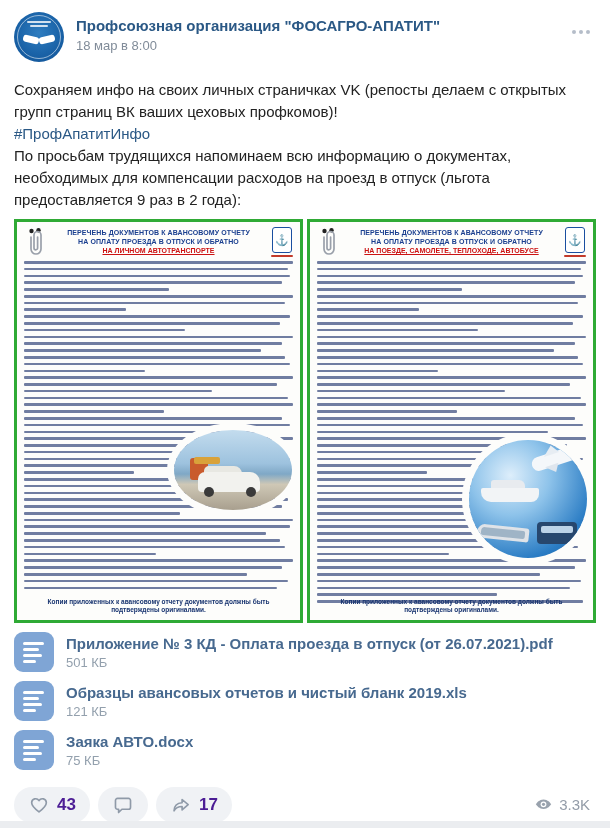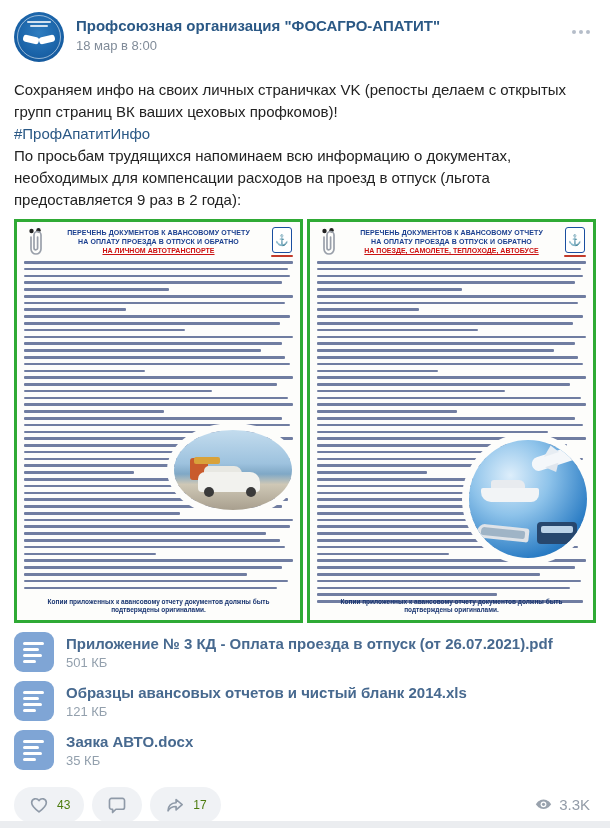--- a/index.html
+++ b/index.html
@@ -72,21 +72,21 @@
   .att-icon{width:40px;height:40px;border-radius:9px;background:var(--doc_icon,#7fa5d5);flex:0 0 40px;
     display:flex;flex-direction:column;justify-content:center;padding-left:9px;box-sizing:border-box;gap:3px;}
   .att-icon i{display:block;height:3px;border-radius:1.5px;background:#fff;}
   .att-meta{margin-left:12px;min-width:0;}
   .att-name{font-size:15px;font-weight:bold;color:#47698f;line-height:19px;white-space:nowrap;overflow:hidden;text-overflow:ellipsis;}
   .att-size{font-size:13px;color:#93a0ad;margin-top:2px;}
   
   .actions{margin:17px 14px 0 14px;display:flex;align-items:center;position:relative;height:36px;}
   .pill{display:inline-flex;align-items:center;height:36px;padding:0 14px;border-radius:18px;
     background:#f0f2f5;margin-right:8px;cursor:pointer;gap:7px;}
-  .pill .cnt{font-size:12px;color:#4d7c0f;}
+  .pill .cnt{font-size:17px;color:#4c1d95;font-weight:bold;}
   .views{position:absolute;right:6px;top:8px;display:flex;align-items:center;gap:6px;}
   .views .cnt{font-size:15px;color:#939ca8;}
   .page-strip{position:absolute;left:0;right:0;bottom:0;height:7px;background:#ebedf0;}
   svg{display:block;}
 </style>
 </head>
 <body>
 
 <div class="post-header">
   <div class="avatar">
@@ -292,34 +292,34 @@
     </div>
   </div>
   <div class="att-row">
     <div class="att-icon">
       <i style="width:21px"></i>
         <i style="width:16px"></i>
         <i style="width:19px"></i>
         <i style="width:13px"></i>
     </div>
     <div class="att-meta">
-      <div class="att-name">Образцы авансовых отчетов и чистый бланк 2014.xls</div>
+      <div class="att-name">Образцы авансовых отчетов и чистый бланк 2019.xls</div>
       <div class="att-size">121 КБ</div>
     </div>
   </div>
   <div class="att-row">
     <div class="att-icon">
       <i style="width:21px"></i>
         <i style="width:16px"></i>
         <i style="width:19px"></i>
         <i style="width:13px"></i>
     </div>
     <div class="att-meta">
       <div class="att-name">Заяка АВТО.docx</div>
-      <div class="att-size">35 КБ</div>
+      <div class="att-size">75 КБ</div>
     </div>
   </div>
 </div>
 
 <div class="actions">
   <div class="pill">
     <svg width="22" height="22" viewBox="0 0 24 24">
       <path d="M12 19.6 C6.8 15.5 4 12.6 4 9.5 A4.3 4.3 0 0 1 12 7.3 A4.3 4.3 0 0 1 20 9.5 C20 12.6 17.2 15.5 12 19.6 Z" fill="none" stroke="#8f9aa8" stroke-width="1.8" stroke-linejoin="round"></path>
     </svg>
     <span class="cnt">43</span>

